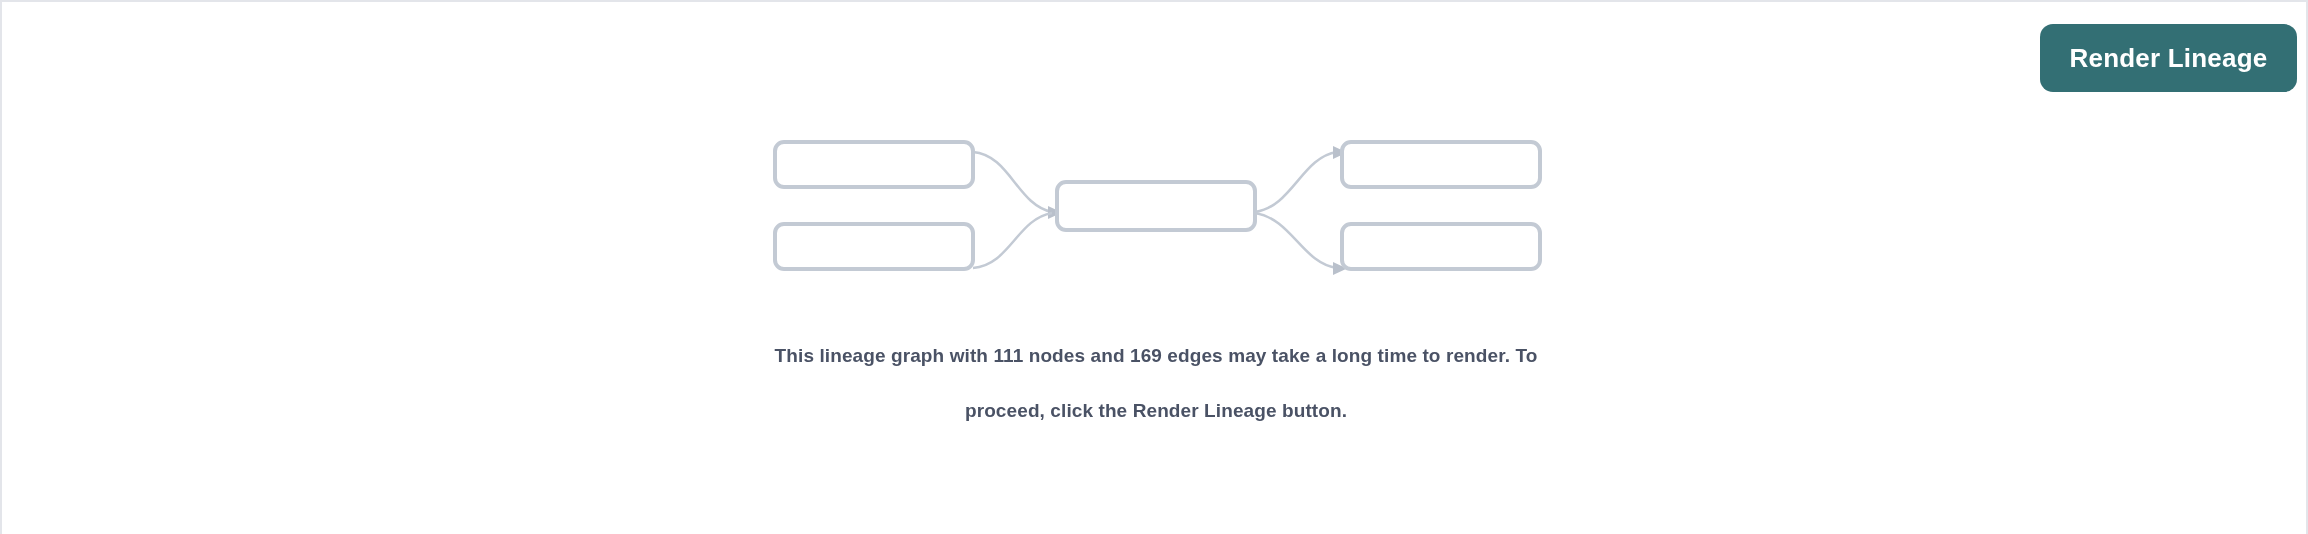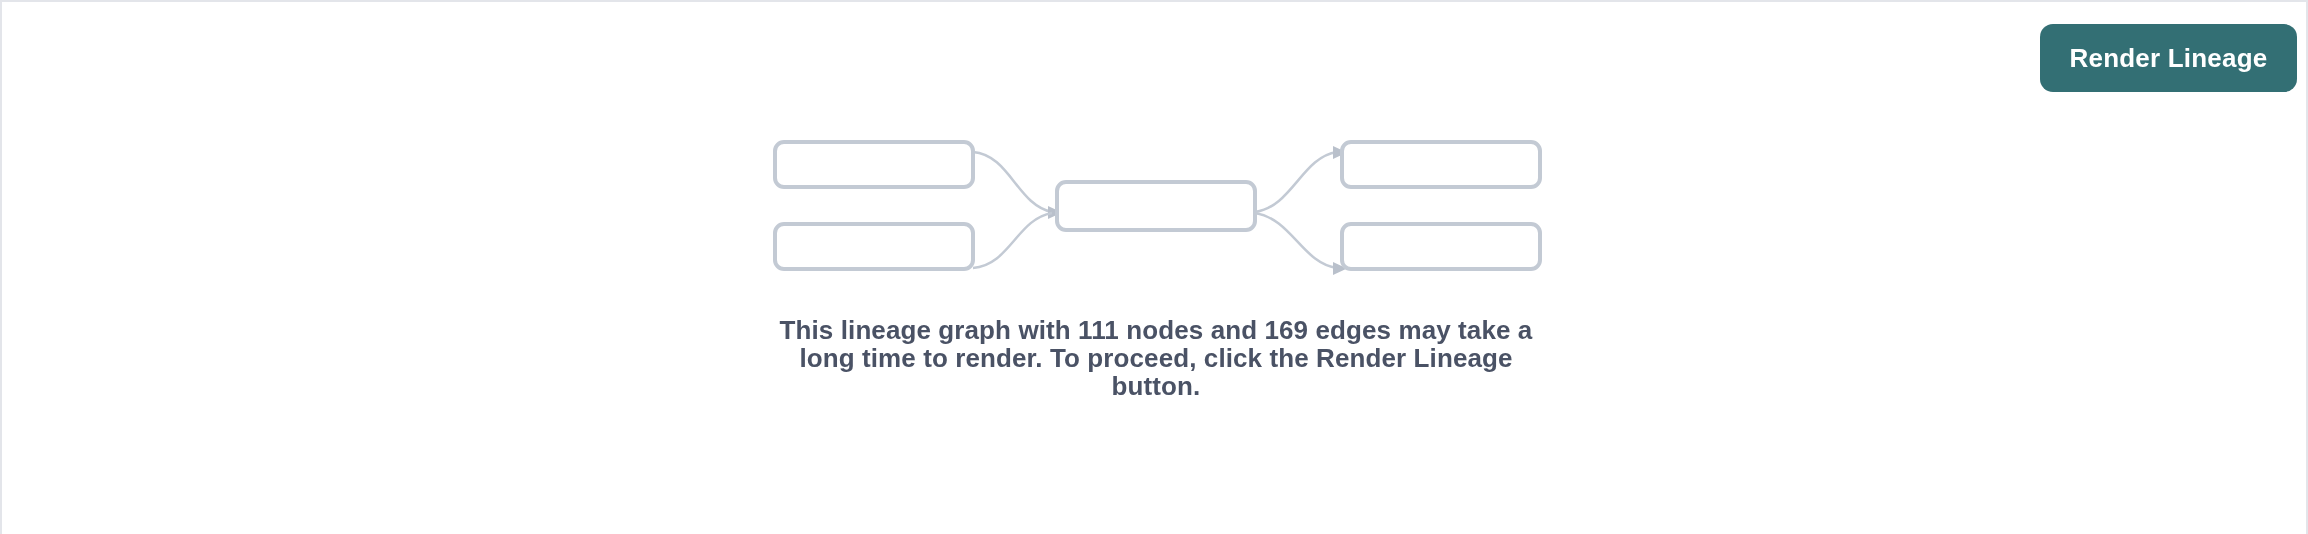--- a/index.html
+++ b/index.html
@@ -72,29 +72,29 @@
     stroke-width: 2.5;
   }
 
   .edge-head {
     fill: #b9c0cb;
   }
 
   
   .message {
     position: absolute;
-    top: 314px;
+    top: 326px;
     left: 754px;
     width: 800px;
     text-align: center;
     color: #4a5265;
     font-family: "Liberation Sans", sans-serif;
-    font-size: 26px;
+    font-size: 19px;
     font-weight: bold;
-    line-height: 28px;
+    line-height: 55px;
     letter-spacing: 0.1px;
   }
 </style>
 </head>
 <body>
 
 <div id="app">
 
   <button class="render-button">Render Lineage</button>
 

